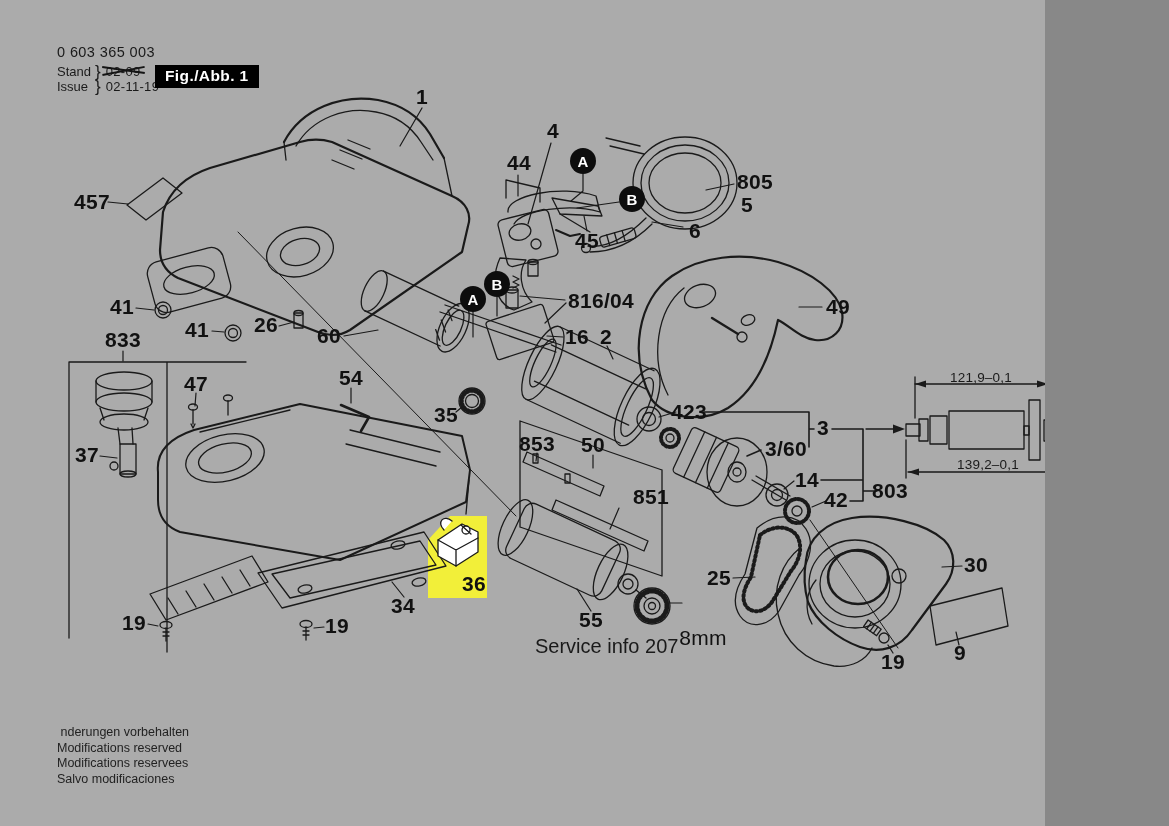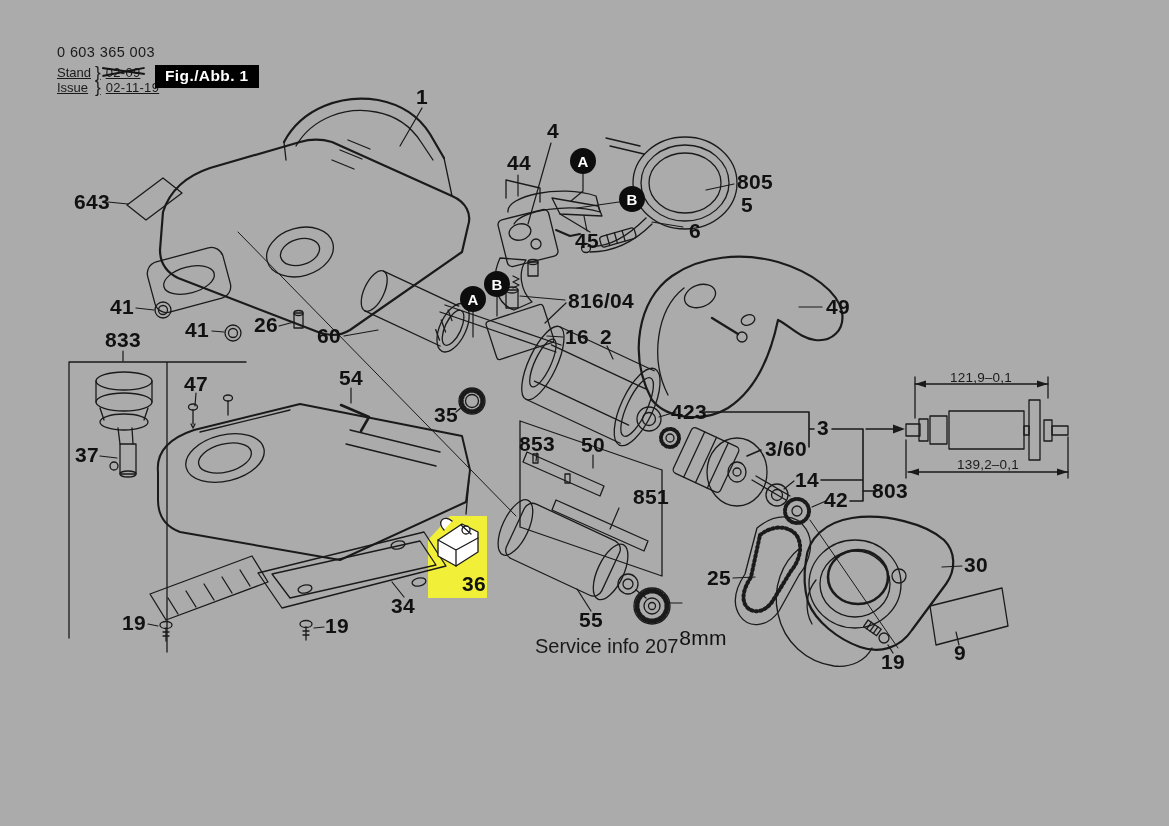--- a/index.html
+++ b/index.html
@@ -1,28 +1,28 @@
 <!DOCTYPE html>
 <html style="--background: #ababab; --line: #1a1a1a; --highlight-yellow: #f2ef39; --figure-box-bg: #000000; --figure-box-text: #ffffff;"><head>
 <meta charset="utf-8">
 <style>
   :root{
     --background:#ababab; --line:#1a1a1a; --highlight-yellow:#f2ef39;
     --figure-box-bg:#000000; --figure-box-text:#ffffff;
   }
   html,body{margin:0;padding:0;background:#888;}
   .canvas{
-    position:relative;width:1169px;height:826px;overflow:hidden;
+    position:relative;width:1045px;height:826px;overflow:hidden;
     background:var(--background);
     font-family:"Liberation Sans",sans-serif;color:#1a1a1a;
   }
   .canvas svg{position:absolute;left:0;top:0;}
   .hdr{position:absolute;left:57px;top:44px;font-size:14px;line-height:17px;}
   .hdr .pn{font-size:14.5px;letter-spacing:.4px;margin-bottom:4px;}
-  .hdr .row{display:flex;align-items:center;font-size:13px;height:15px;text-decoration:underline;}
+  .hdr .row{display:flex;align-items:flex-end;font-size:13px;height:15px;}
   .hdr .lbl{width:38px;}
   .hdr .brace{font-size:17px;margin:0 5px 0 0;}
   .hdr .val{letter-spacing:.3px;}
   .struck{position:relative;display:inline-block;}
   .struck::before{content:"";position:absolute;left:-4px;right:-4px;top:6px;height:1.8px;background:#141414;transform:rotate(8deg);}
   .struck::after{content:"";position:absolute;left:-4px;right:-4px;top:7px;height:1.8px;background:#141414;transform:rotate(-11deg);}
   .figbox{
     position:absolute;left:155px;top:65px;padding:2px 10px 3px;
     background:var(--figure-box-bg);color:var(--figure-box-text);
     font-size:15.5px;font-weight:600;letter-spacing:.4px;
@@ -348,21 +348,21 @@
   <div id="callouts">
       <div class="callout" style="left: 422px; top: 97px;">1</div>
       <div class="callout" style="left: 553px; top: 131px;">4</div>
       <div class="callout" style="left: 519px; top: 163px;">44</div>
       <div class="callout marker" style="left: 583px; top: 161px;">A</div>
       <div class="callout marker" style="left: 632px; top: 199px;">B</div>
       <div class="callout" style="left: 587px; top: 241px;">45</div>
       <div class="callout" style="left: 755px; top: 182px;">805</div>
       <div class="callout" style="left: 747px; top: 205px;">5</div>
       <div class="callout" style="left: 695px; top: 231px;">6</div>
-      <div class="callout" style="left: 92px; top: 202px;">643</div>
+      <div class="callout" style="left: 92px; top: 202px;">457</div>
       <div class="callout" style="left: 122px; top: 307px;">41</div>
       <div class="callout" style="left: 197px; top: 330px;">41</div>
       <div class="callout" style="left: 266px; top: 325px;">26</div>
       <div class="callout" style="left: 329px; top: 336px;">60</div>
       <div class="callout marker" style="left: 473px; top: 299px;">A</div>
       <div class="callout marker" style="left: 497px; top: 284px;">B</div>
       <div class="callout" style="left: 601px; top: 301px;">816/04</div>
       <div class="callout" style="left: 577px; top: 337px;">16</div>
       <div class="callout" style="left: 606px; top: 337px;">2</div>
       <div class="callout" style="left: 838px; top: 307px;">49</div>
@@ -389,13 +389,19 @@
       <div class="callout" style="left: 960px; top: 653px;">9</div>
       <div class="callout" style="left: 134px; top: 623px;">19</div>
       <div class="callout" style="left: 337px; top: 626px;">19</div>
       <div class="callout" style="left: 893px; top: 662px;">19</div>
     </div>
 
   <div class="dim" style="left:981px;top:377px;">121,9–0,1</div>
   <div class="dim" style="left:988px;top:464px;">139,2–0,1</div>
   <div class="service">Service info 207</div>
 
+  <div class="footer">
+    <div> nderungen vorbehalten</div>
+    <div>Modifications reserved</div>
+    <div>Modifications reservees</div>
+    <div>Salvo modificaciones</div>
+  </div>
 </div>
 
 </body></html>

